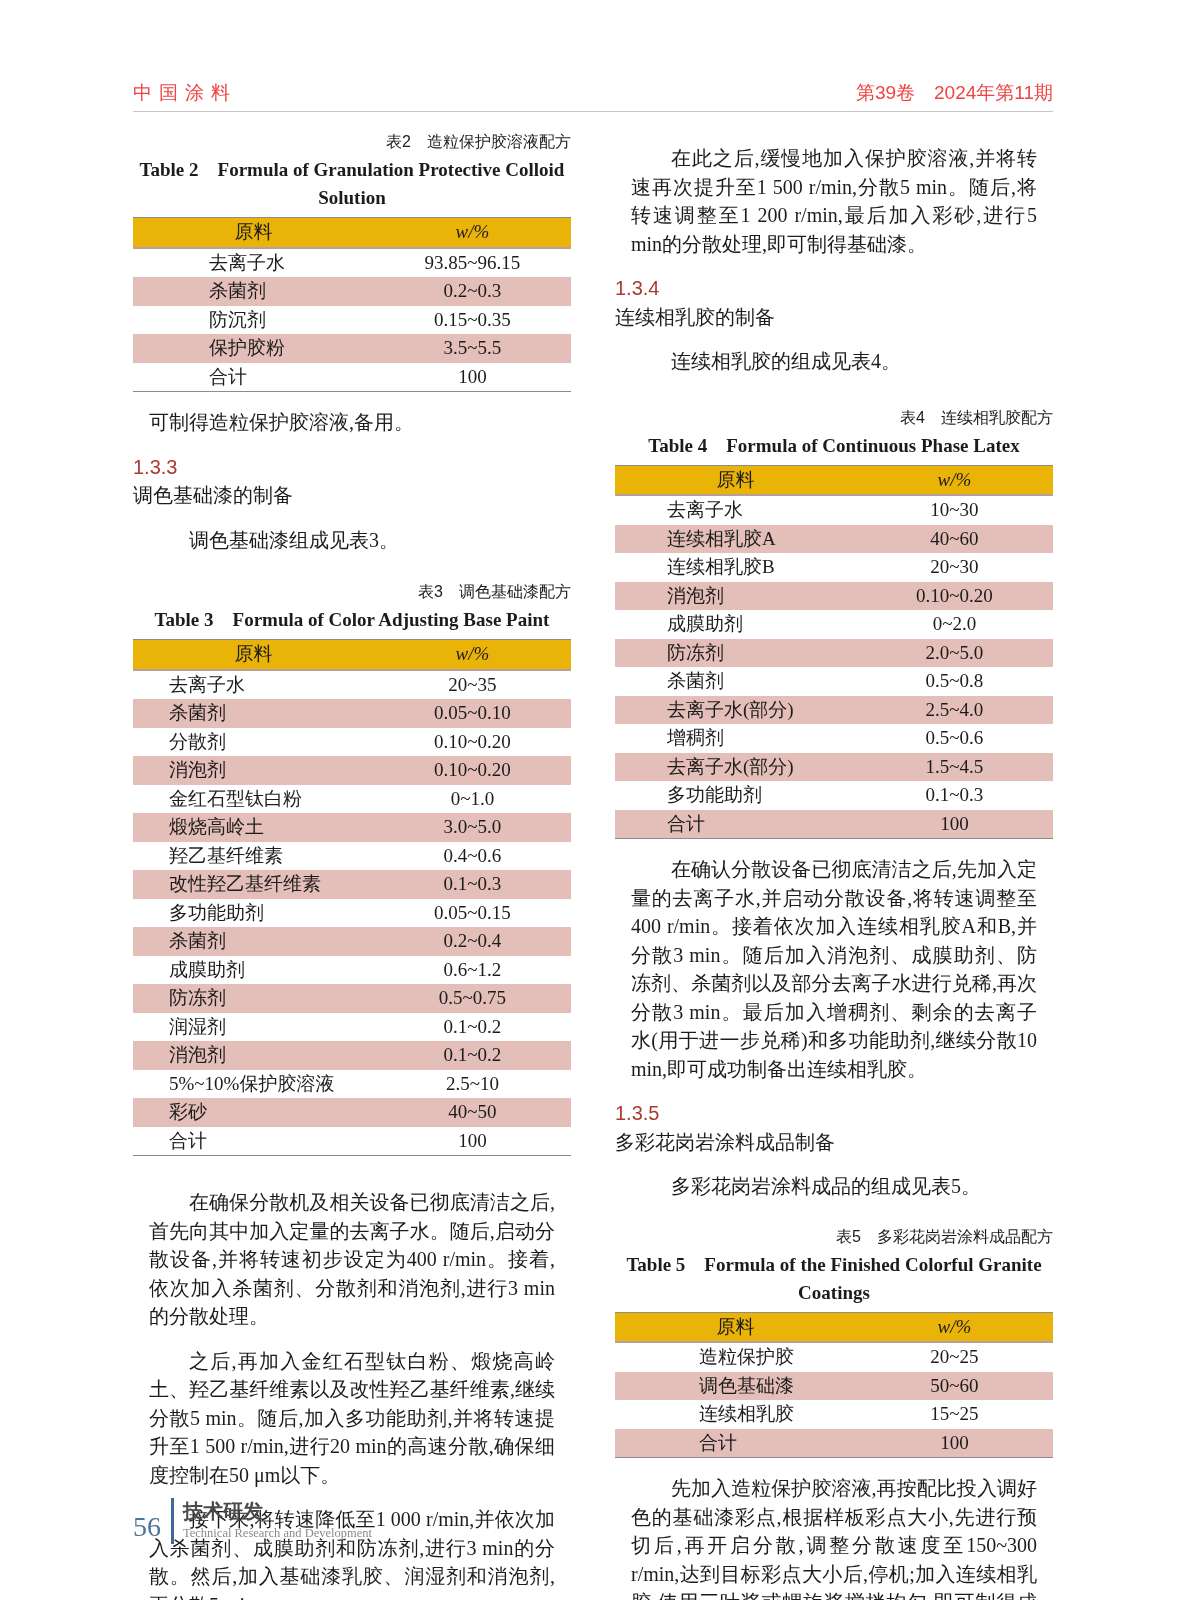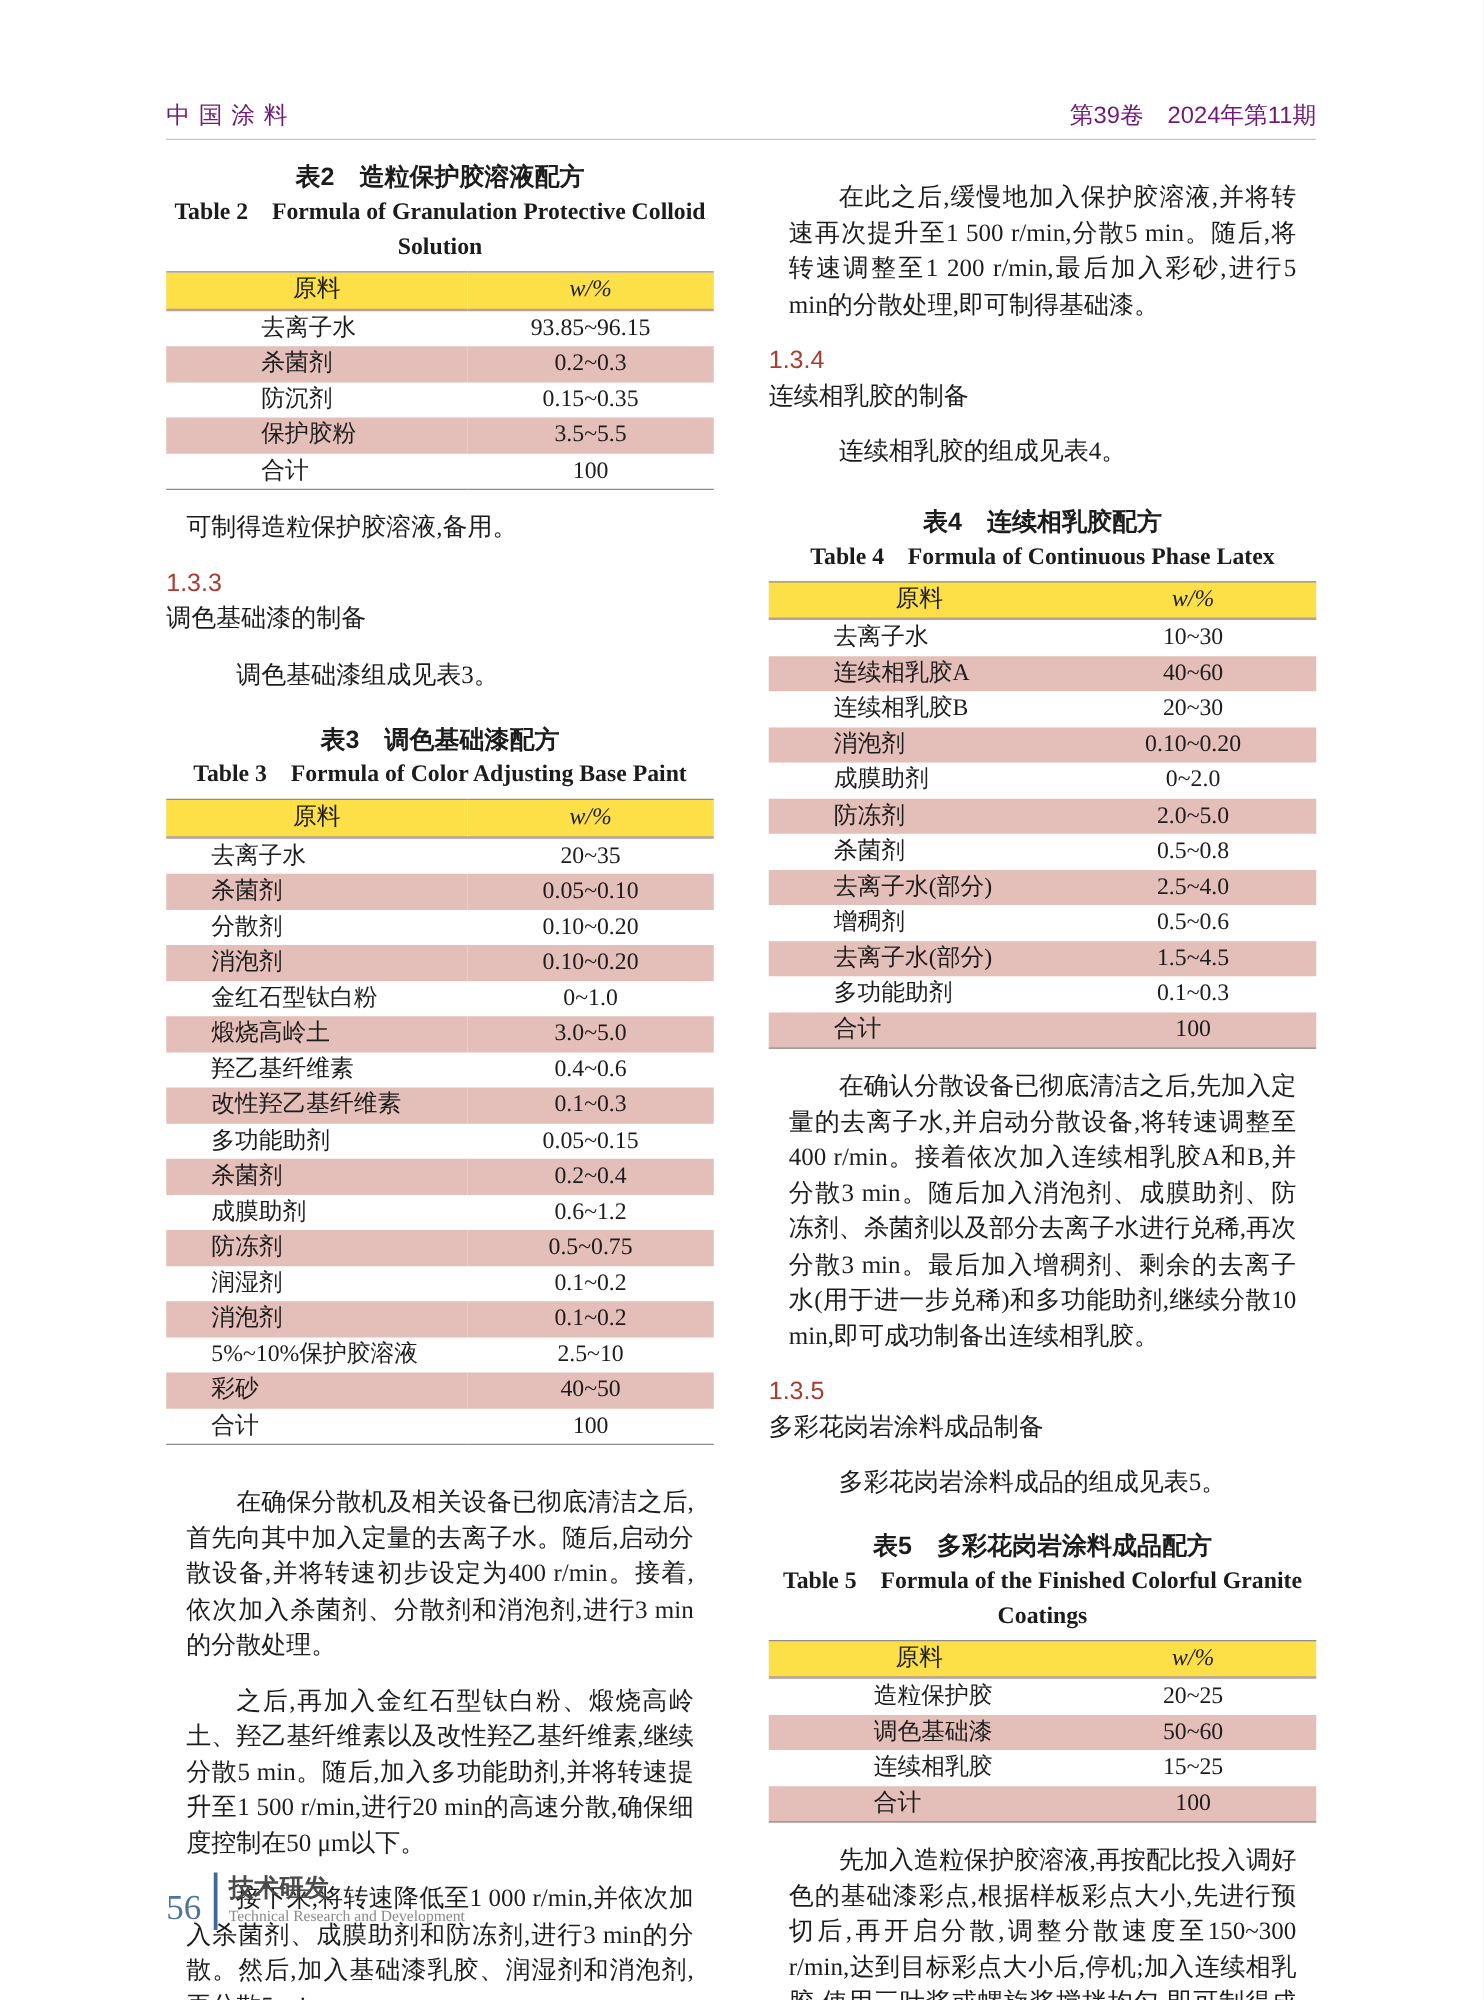--- a/index.html
+++ b/index.html
@@ -7,42 +7,42 @@
     position:relative; width:1187px; height:1600px; margin:0 auto;
     background:#ffffff; overflow:hidden;
     font-family:"Liberation Serif","DejaVu Serif",serif; color:#1c1c1c;
   }
   
   .page-header {
     position:absolute; top:82px; left:133px; width:920px;
     display:flex; justify-content:space-between; align-items:flex-end;
     padding-bottom:7px; border-bottom:1.5px solid #c6c6c6;
     font-family:"Liberation Sans","DejaVu Sans",sans-serif;
-    color:#701a75; font-size:19px; line-height:22px;
+    color:#ef4444; font-size:19px; line-height:22px;
   }
   .journal { letter-spacing:7px; }
   
   .content { position:absolute; top:128px; left:133px; width:920px; display:flex; gap:44px; }
   .col { flex:1; min-width:0; font-size:20px; line-height:28.5px; text-align:justify; }
   p.body { margin:16px; text-indent:2em; }
   p.noindent { text-indent:0; }
   .mt24 { margin-top:24px; } .mt26 { margin-top:26px; } .mt28 { margin-top:28px; }
   .mt32 { margin-top:32px; } .mt22 { margin-top:22px; }
   
   .sec { display:flex; align-items:baseline;flex-direction:column; }
   .sec .num { color:#a93b30; font-family:"Liberation Sans","DejaVu Sans",sans-serif; font-size:20px; margin-right:17px; }
   .sec .ttl { }
   
-  .cap-zh { text-align:center; font-weight:bold; font-size:20px; line-height:28px;
+  .cap-zh { text-align:right; font-weight:normal; font-size:16px; line-height:28px;
             font-family:"Liberation Sans","DejaVu Sans",sans-serif; }
   .cap-en { text-align:center; font-weight:bold; font-size:19px; line-height:28px; }
   table.t { width:100%; border-collapse:collapse; margin-top:5px;
             border-top:1.5px solid #8d8d8d; border-bottom:1.5px solid #8d8d8d; font-size:19px; }
   .t th, .t td { height:28px; padding:0; font-weight:normal; }
-  .t thead tr { background:#fde047; border-bottom:2px solid #b7a09c; }
+  .t thead tr { background:#eab308; border-bottom:2px solid #b7a09c; }
   .t thead th.c1 { text-align:center; }
   .t thead th.c2 { font-style:italic; }
   .t tbody tr:nth-child(even) { background:#e4beb8; }
   .t td.c2, .t th.c2 { text-align:center; width:45%; }
   .t td.c1 { text-align:left; }
   .t2 td.c1 { padding-left:76px; }
   .t3 td.c1 { padding-left:36px; }
   .t4 td.c1 { padding-left:52px; }
   .t5 td.c1 { padding-left:84px; }
   

